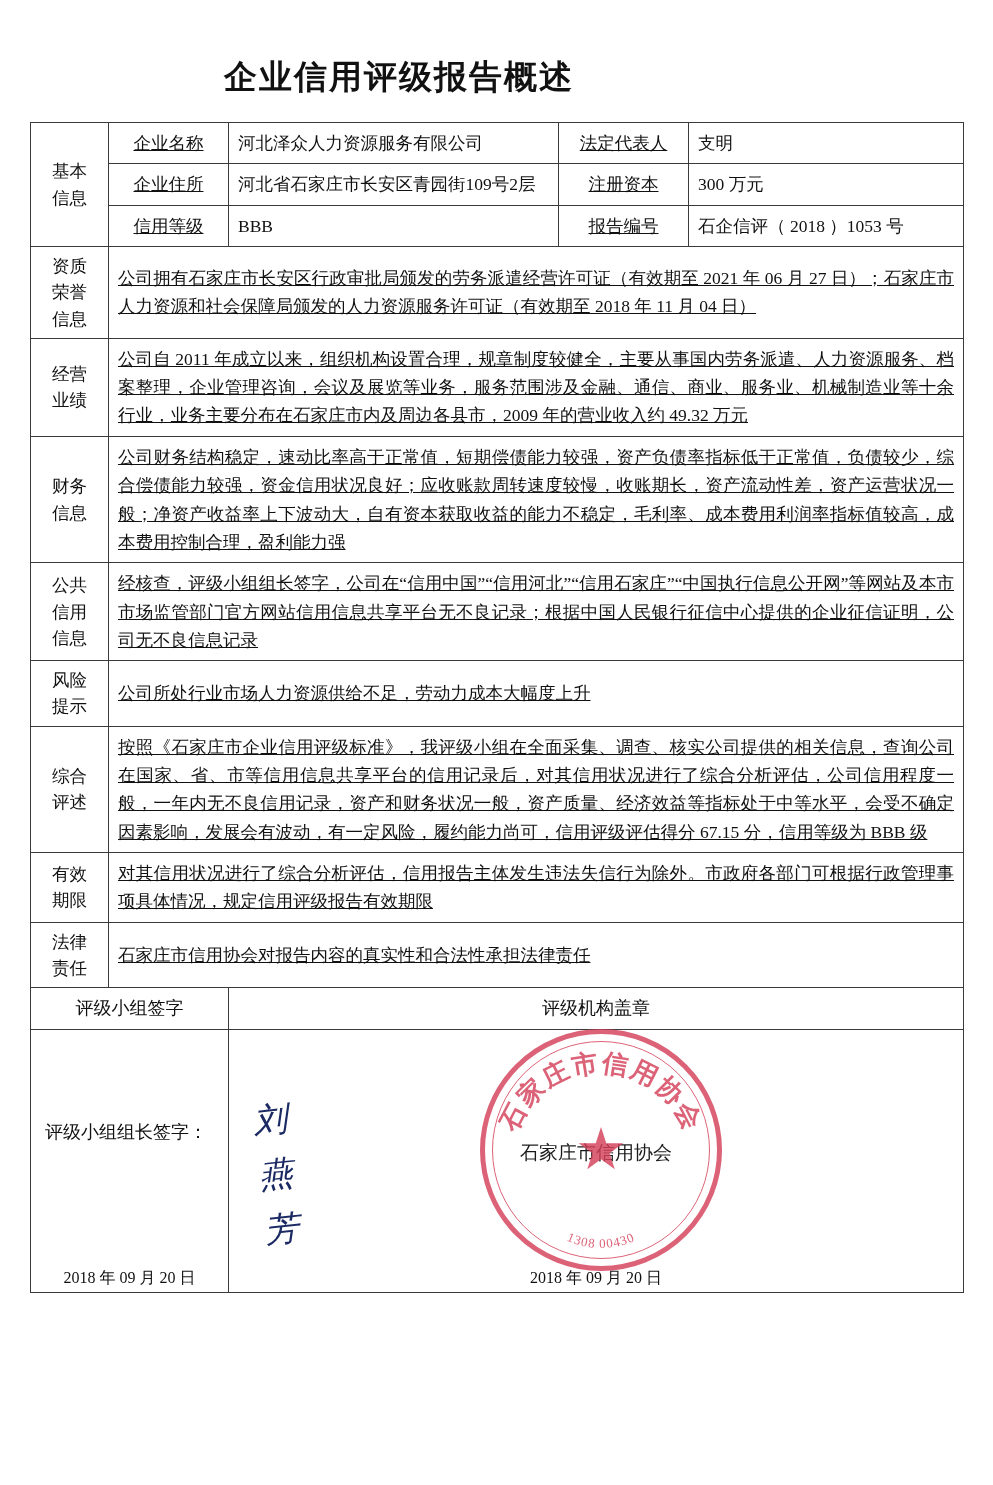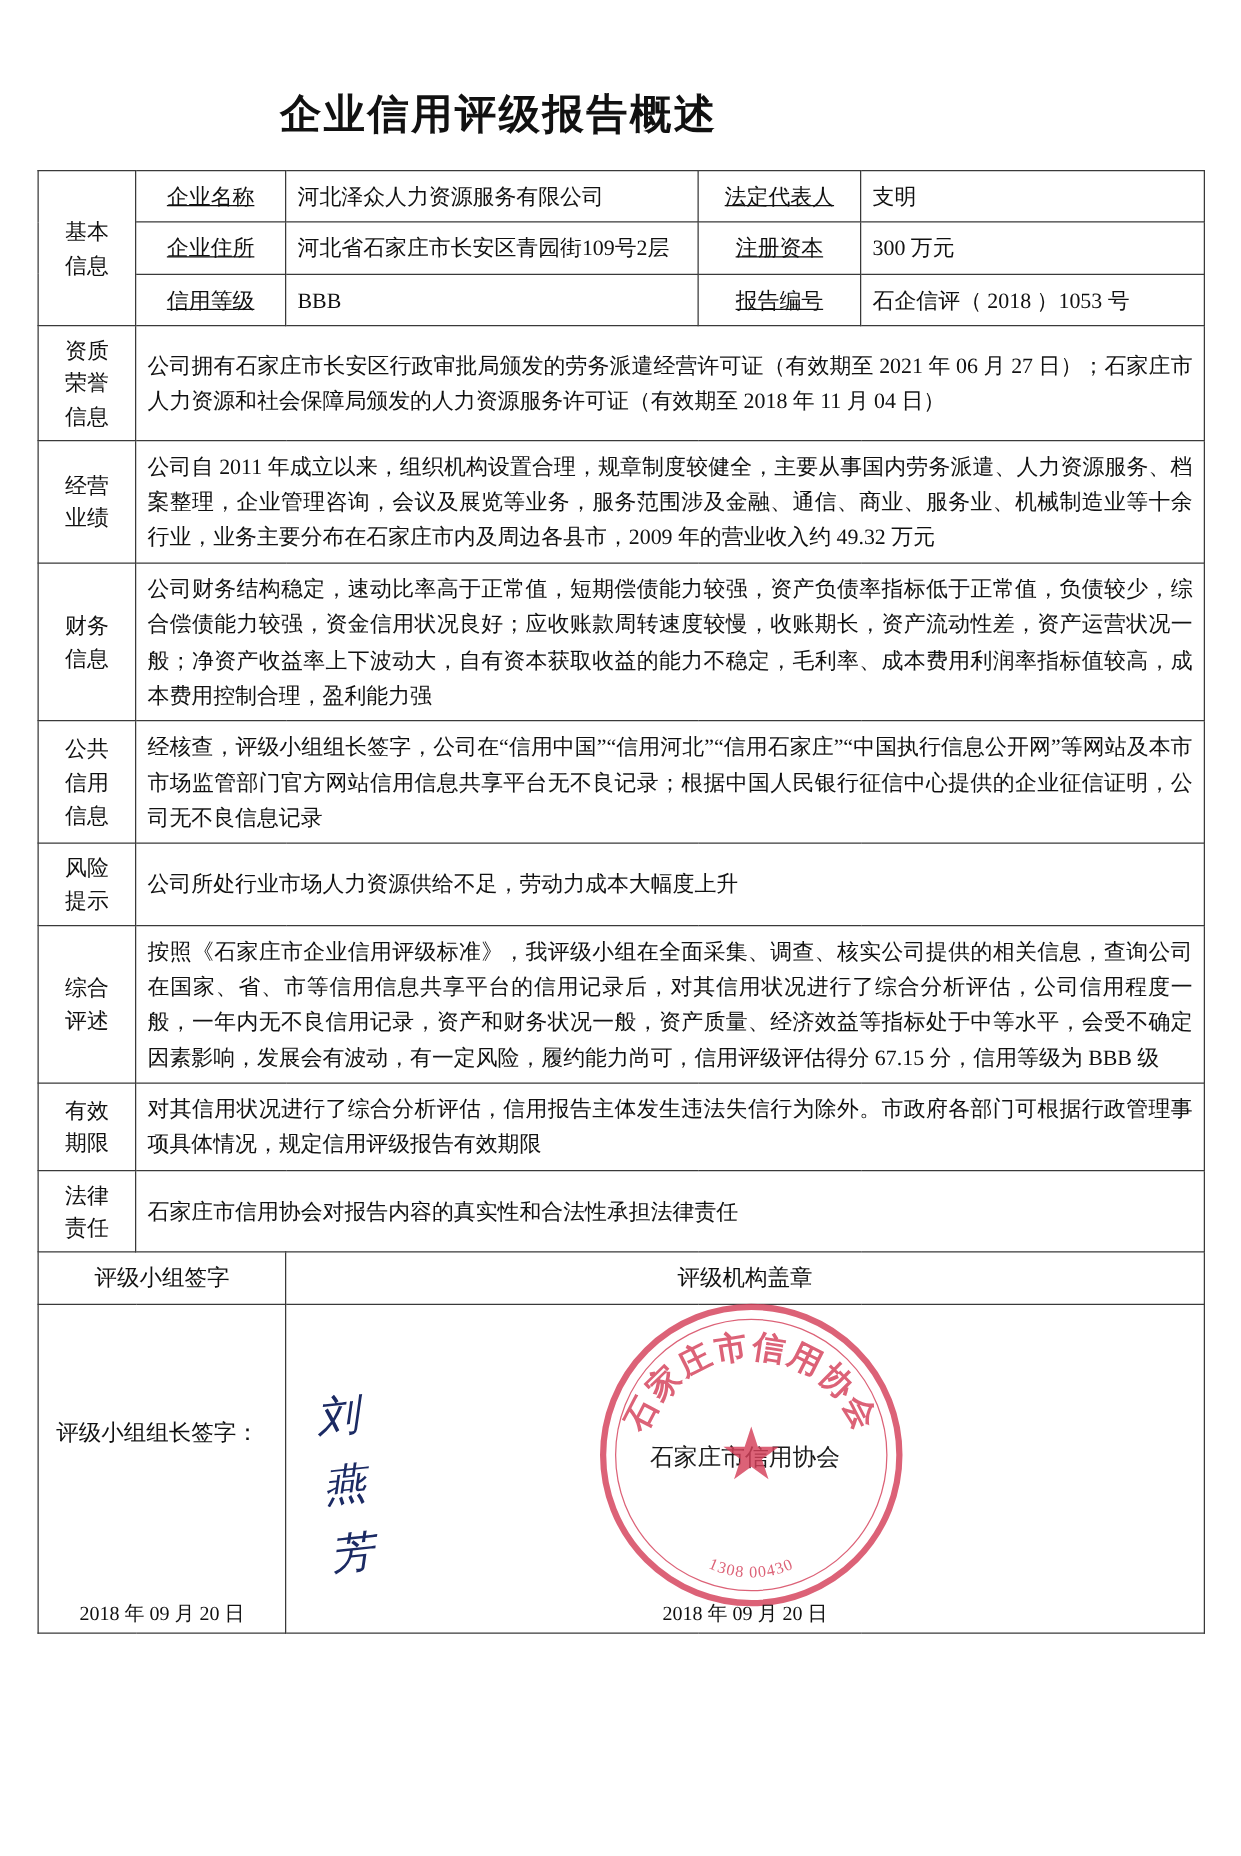--- a/index.html
+++ b/index.html
@@ -13,21 +13,21 @@
     font-family: "Liberation Serif", "DejaVu Serif", serif;
     color: #111;
     position: relative;
     overflow: hidden;
   }
   .page {
     width: 798px;
     height: 1485px;
     position: relative;
     box-sizing: border-box;
-    padding: 14px 30px;
+    padding: 0 30px;
   }
   .doc-title {
     text-align: center;
     font-size: 33px;
     font-weight: bold;
     letter-spacing: 2px;
     padding-top: 55px;
     padding-bottom: 22px;
     font-family: "Liberation Serif", "DejaVu Serif", serif;
   }
@@ -55,20 +55,21 @@
   td.sublabel {
     text-align: center;
     width: 120px;
     font-size: 17.5px;
     padding: 6px 4px;
     text-decoration: underline;
   }
   td.body {
     text-align: justify;
     padding: 7px 10px;
+    text-decoration: underline;
   }
   td.valcell {
     padding: 7px 10px;
   }
   .two-line {
     display: block;
   }
   .sign-head {
     text-align: center;
     font-size: 18px;

